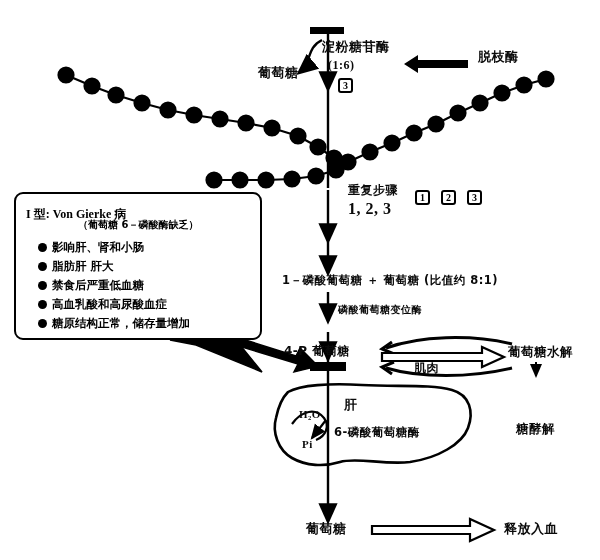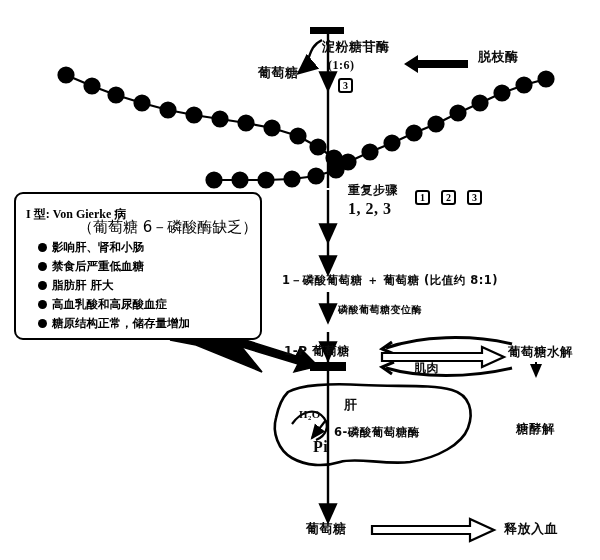--- a/index.html
+++ b/index.html
@@ -48,21 +48,21 @@
     z-index: 6;
   }
   #info-callout .title-line {
     position: absolute; left: 10px; top: 5px;
     font-size: 12px; font-weight: bold;
     font-family: "Liberation Serif", "DejaVu Serif", serif;
     margin-top: 7px;
   }
   #info-callout .sub-line {
     position: absolute; left: 62px; top: 24px;
-    font-size: 15px; font-weight: normal;
+    font-size: 10px; font-weight: bold;
     font-family: "DejaVu Sans", "Liberation Sans", sans-serif;
   }
   #info-callout ul {
     position: absolute;
     left: 22px; top: 44px;
     margin: 0; padding: 0;
     list-style: none;
   }
   #info-callout li {
     font-size: 11.5px;
@@ -211,40 +211,40 @@
   <div class="lbl cjk" style="left:348px; top:184px; font-size:12px;">重复步骤</div>
   <div class="lbl" style="left:348px; top:200px; font-size:16px;">1, 2, 3</div>
   <div class="boxnum" style="left:415px; top:190px;">1</div>
   <div class="boxnum" style="left:441px; top:190px;">2</div>
   <div class="boxnum" style="left:467px; top:190px;">3</div>
 
   <div class="lbl cjk" style="left:282px; top:274px; font-size:11.5px;">1－磷酸葡萄糖 ＋ 葡萄糖 (比值约 8:1)</div>
 
   <div class="lbl cjk" style="left:338px; top:304px; font-size:10px;">磷酸葡萄糖变位酶</div>
 
-  <div class="lbl cjk" style="left:284px; top:345px; font-size:12px;">1-P 葡萄糖</div>
+  <div class="lbl cjk" style="left:284px; top:345px; font-size:12px;">4-P 葡萄糖</div>
 
   <div class="lbl cjk" style="left:414px; top:362px; font-size:12px;">肌肉</div>
 
   <div class="lbl cjk" style="left:508px; top:345px; font-size:12.5px;">葡萄糖水解</div>
   <div class="lbl cjk" style="left:516px; top:378px; font-size:12.5px;margin-top:44px;">糖酵解</div>
 
   <div class="lbl cjk" style="left:344px; top:398px; font-size:13px;">肝</div>
   <div class="lbl" style="left:299px; top:408px; font-size:11px;">H₂O</div>
-  <div class="lbl" style="left:313px; top:438px; font-size:16px;">Pi</div>
+  <div class="lbl" style="left:302px; top:438px; font-size:11px;">Pi</div>
   <div class="lbl cjk" style="left:334px; top:426px; font-size:11.5px;">6-磷酸葡萄糖酶</div>
 
   <div class="lbl cjk" style="left:306px; top:522px; font-size:13px;">葡萄糖</div>
   <div class="lbl cjk" style="left:504px; top:522px; font-size:13px;">释放入血</div>
 
   <div id="info-callout">
     <div class="title-line">I 型: Von Gierke 病</div>
     <div class="sub-line">（葡萄糖 6－磷酸酶缺乏）</div>
     <ul>
       <li><span class="bullet"></span><span>影响肝、肾和小肠</span></li>
+      <li><span class="bullet"></span><span>脂肪肝  肝大</span></li>
       <li><span class="bullet"></span><span>禁食后严重低血糖</span></li>
-      <li><span class="bullet"></span><span>脂肪肝  肝大</span></li>
       <li><span class="bullet"></span><span>高血乳酸和高尿酸血症</span></li>
       <li><span class="bullet"></span><span>糖原结构正常，储存量增加</span></li>
     </ul>
   </div>
 
 </div>
 
 </body></html>

